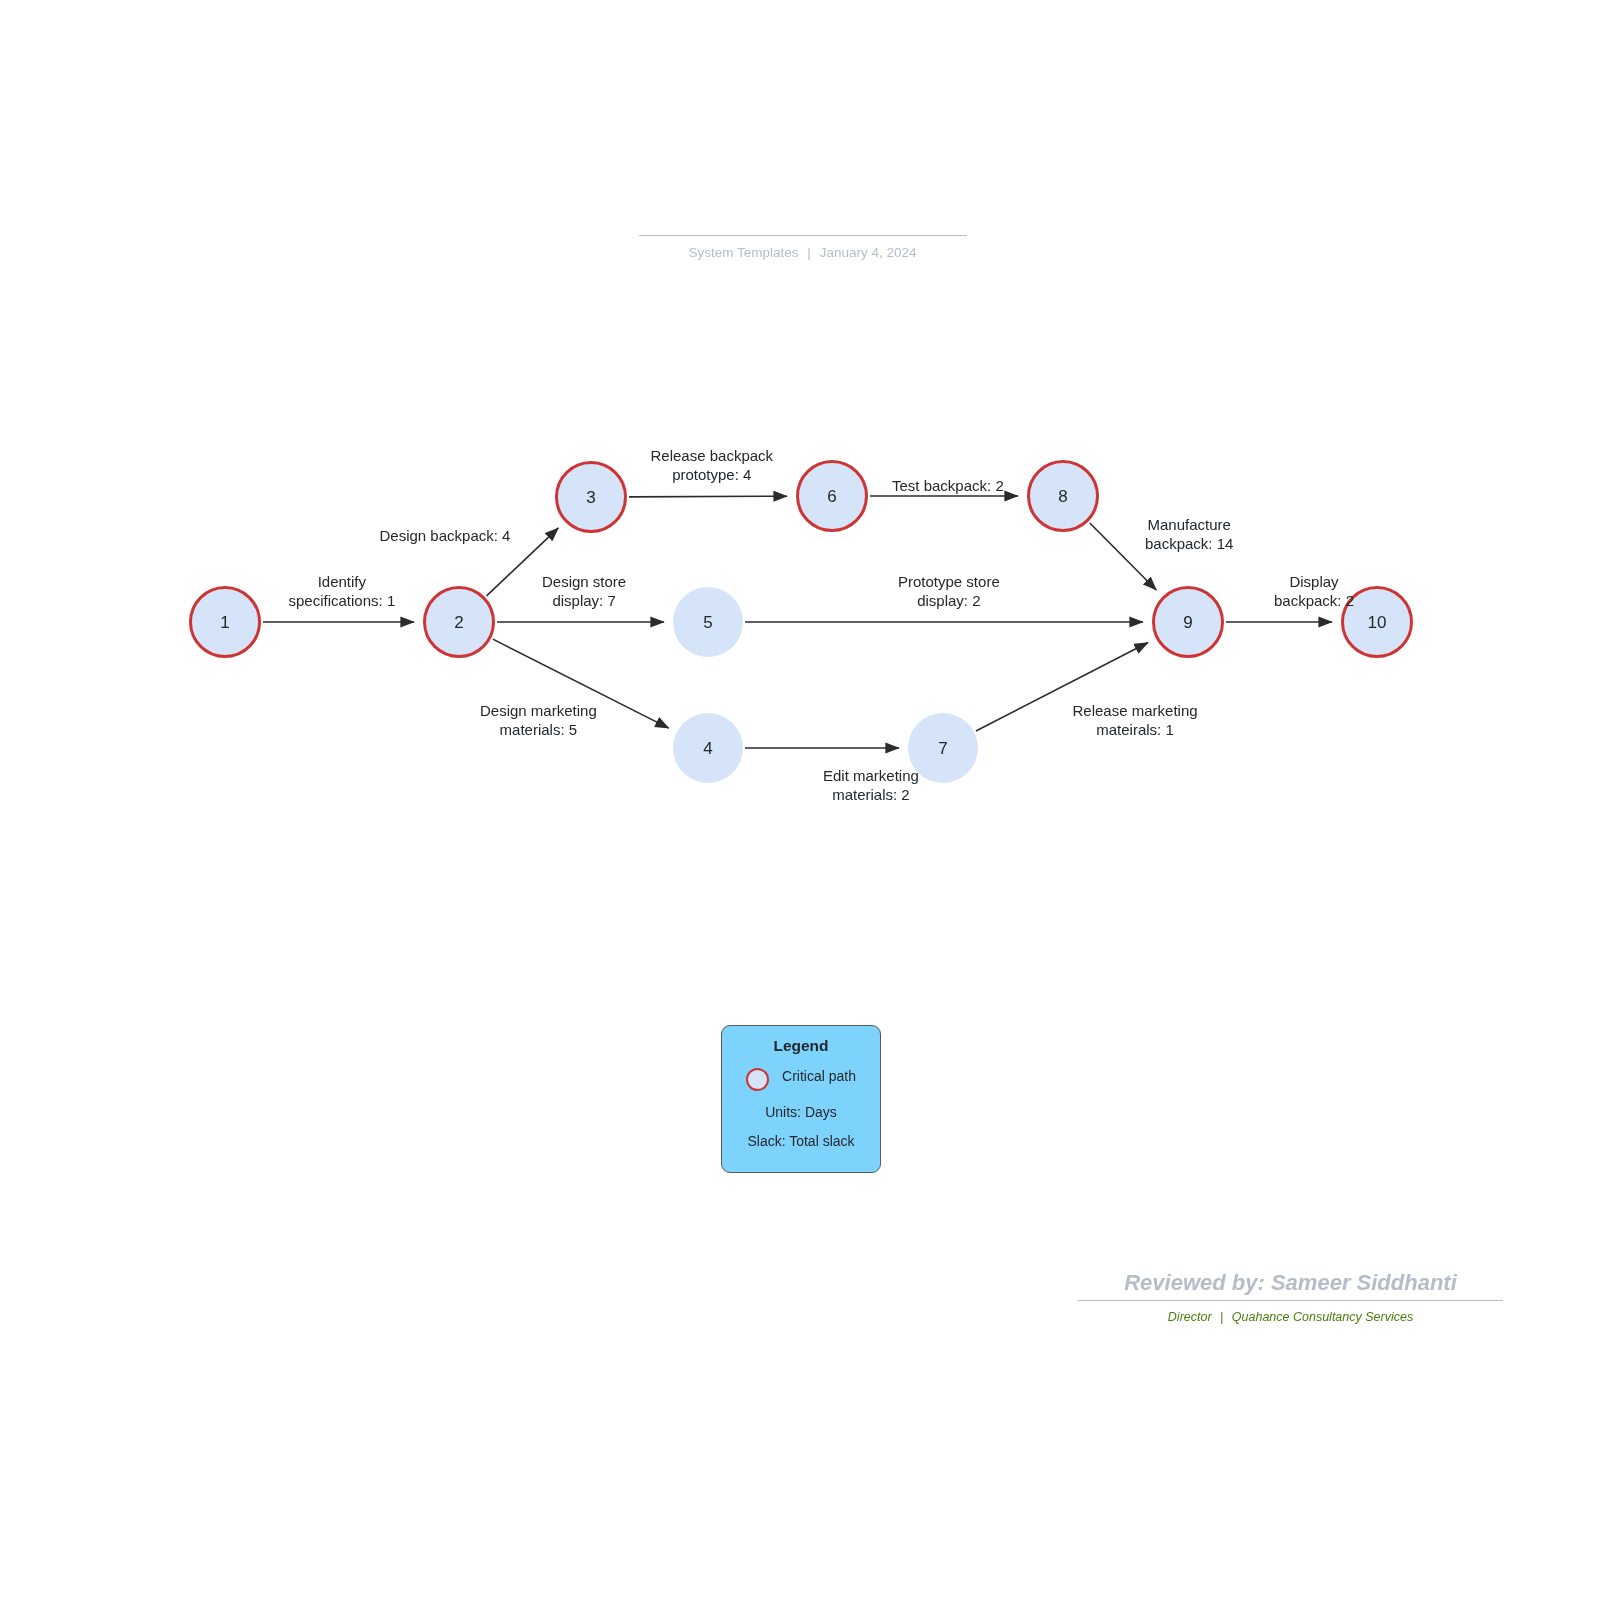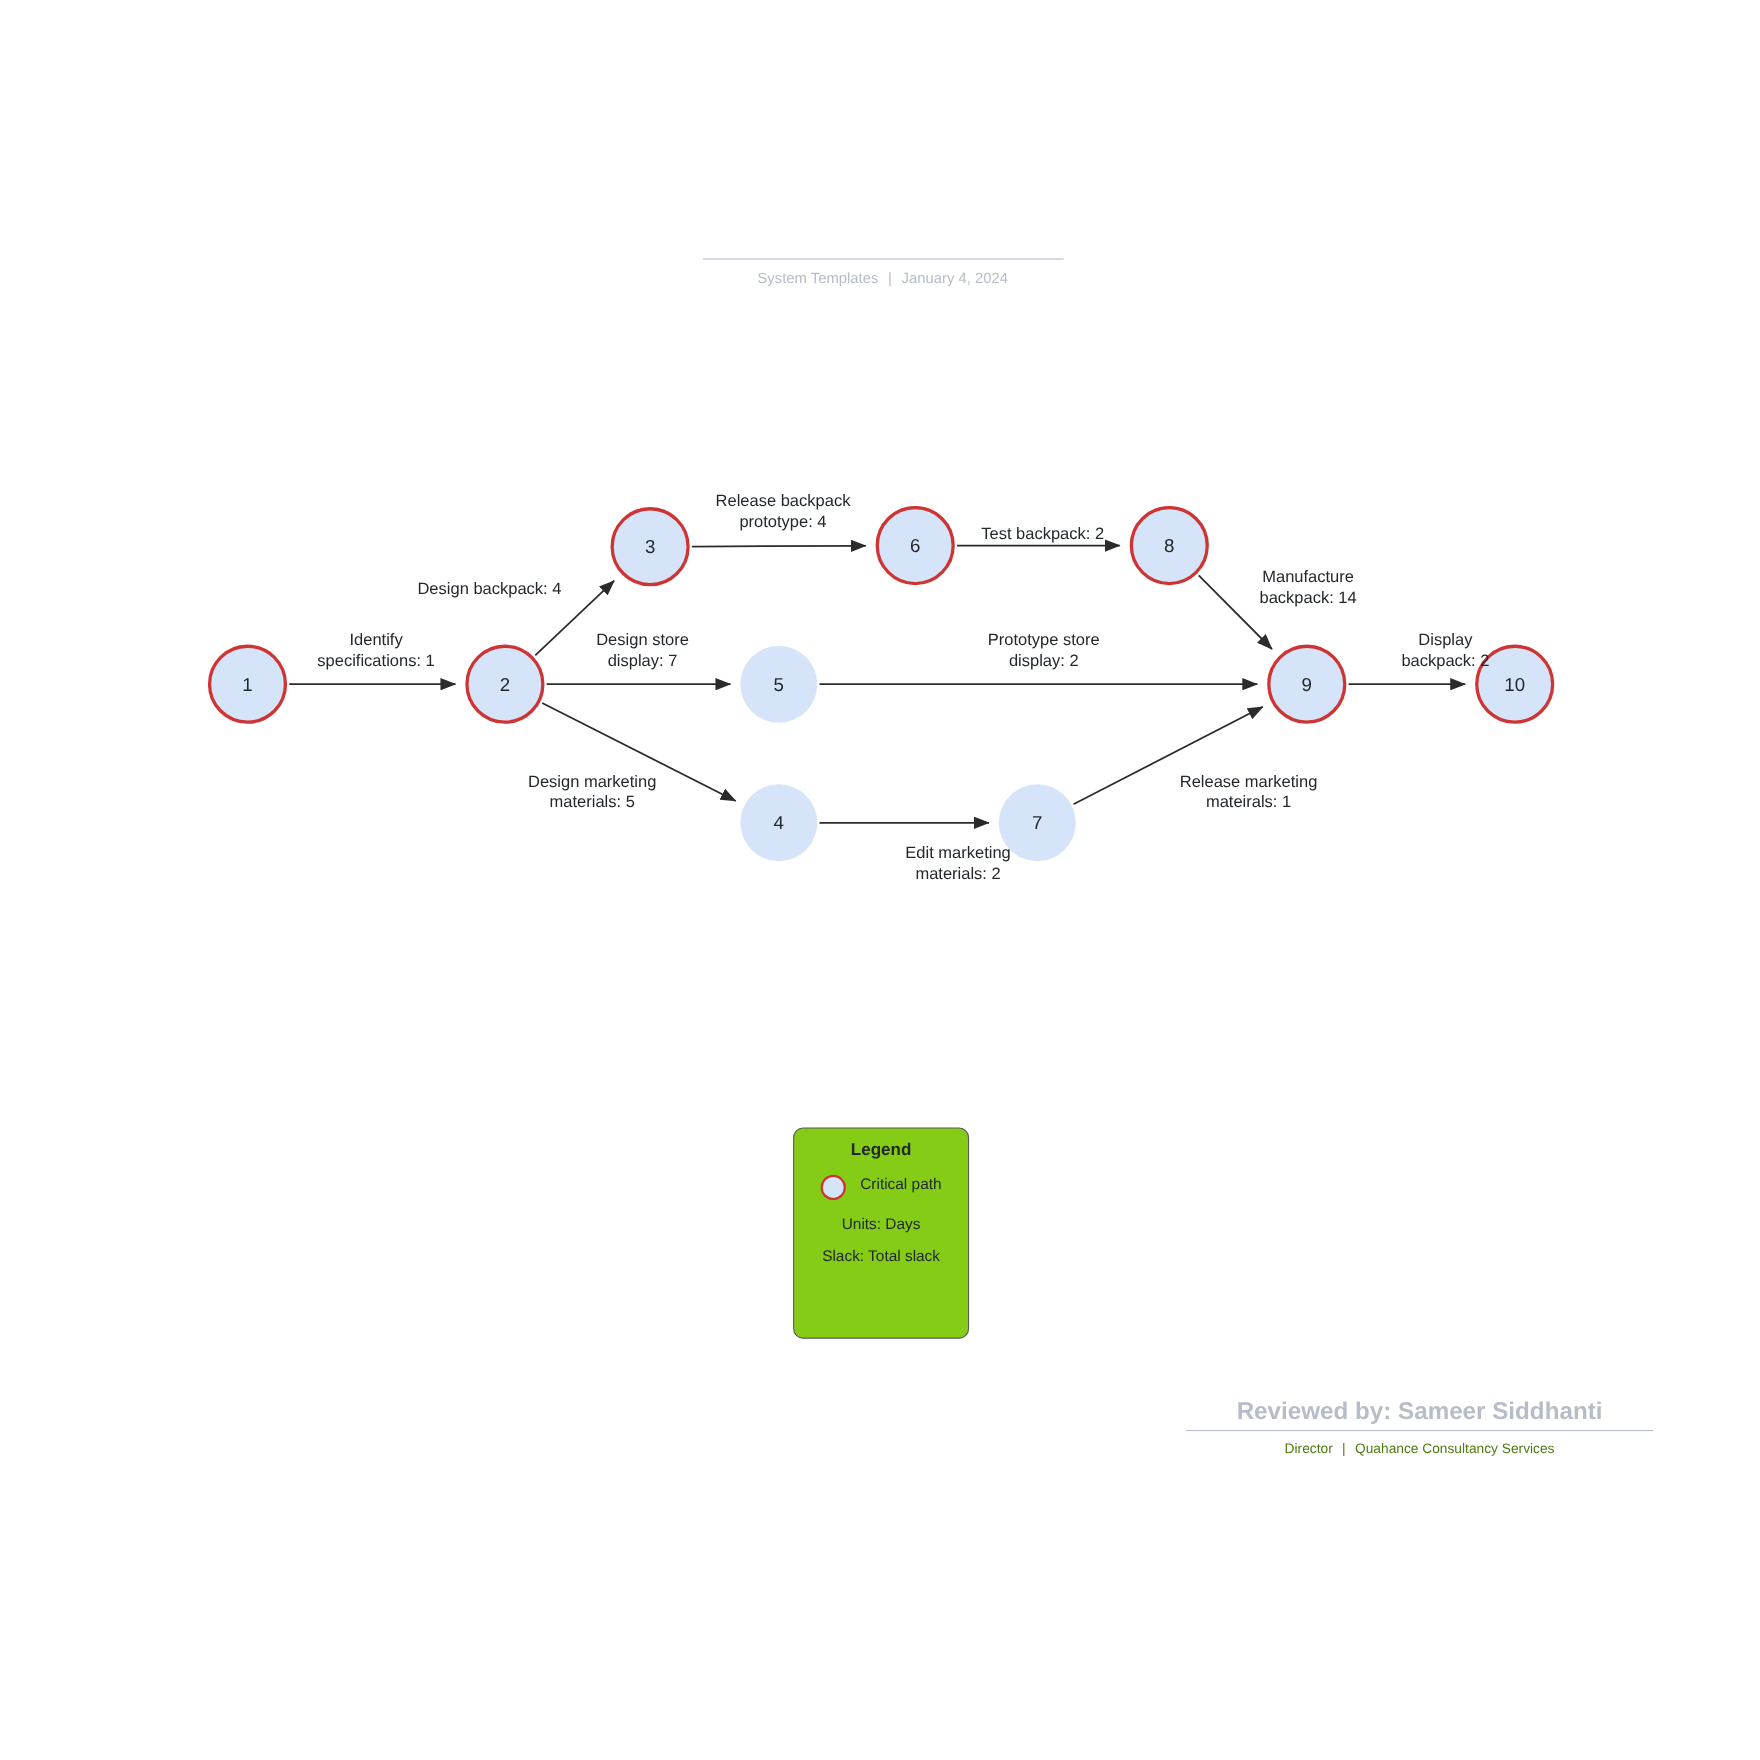--- a/index.html
+++ b/index.html
@@ -79,24 +79,24 @@
     text-align: center;
     white-space: pre-line;
   }
 
   
   #legend {
     position: absolute;
     left: 721px;
     top: 1025px;
     width: 160px;
-    height: 192px;
+    height: 148px;
     border: 1.2px solid #5a5a5a;
     border-radius: 9px;
-    background: #84cc16;
+    background: #7dd3fc;
     box-sizing: border-box;
     display: flex;
     flex-direction: column;
     align-items: center;
     padding-top: 11px;
   }
   #legend .legend-title {
     font-size: 15.5px;
     font-weight: bold;
     color: #23282d;
@@ -126,20 +126,21 @@
     margin-bottom: 13px;
   }
 
   
   #doc-footer {
     position: absolute;
     left: 1078px;
     top: 1268px;
     width: 425px;
     text-align: center;
+    font-style: italic;
   }
   #doc-footer .reviewer {
     font-size: 22px;
     font-weight: bold;
     color: #b6bcc8;
     line-height: 30px;
   }
   #doc-footer .rule {
     margin: 2px auto 0 auto;
     width: 425px;

